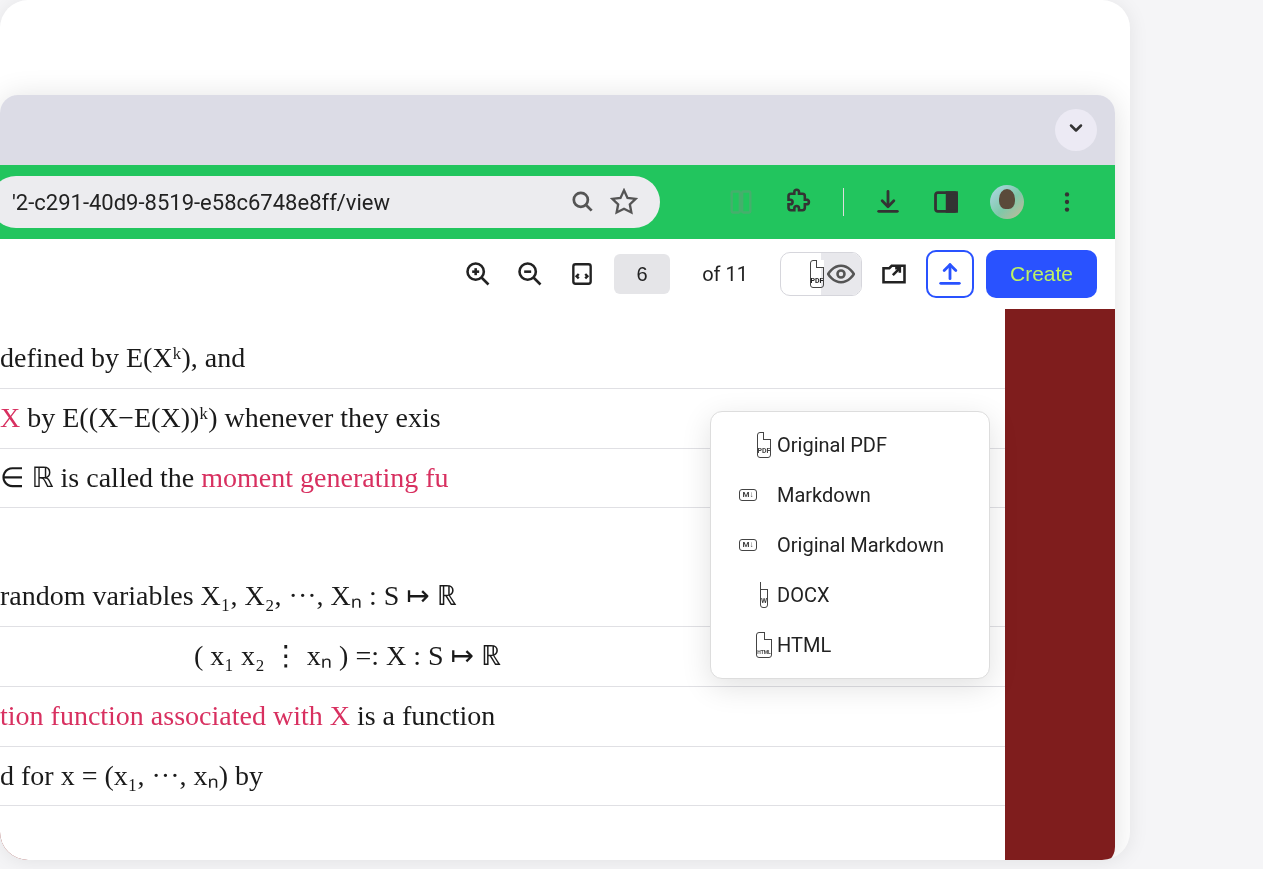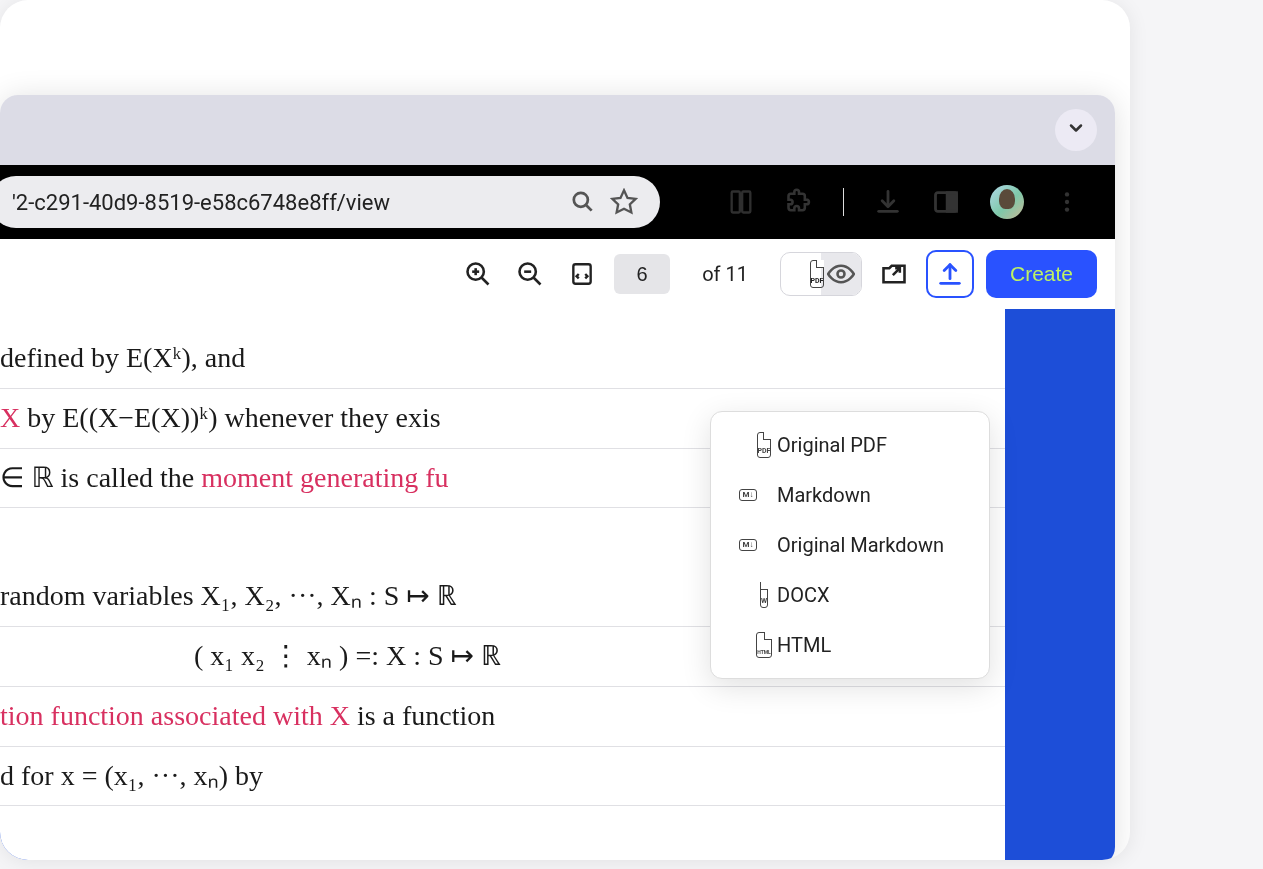--- a/index.html
+++ b/index.html
@@ -48,21 +48,21 @@
       height: 42px;
       border-radius: 50%;
       background: #eceaf4;
       display: flex;
       align-items: center;
       justify-content: center;
       cursor: pointer;
     }
     .address-row {
       height: 74px;
-      background: #000000;
+      background: #22c55e;
       display: flex;
       align-items: center;
       padding: 0 35px 0 0;
       gap: 11px;
     }
     .address-bar {
       flex: 0 0 auto;
       width: 670px;
       height: 52px;
       background: #ececef;
@@ -193,21 +193,21 @@
       border: none;
       border-radius: 10px;
       cursor: pointer;
     }
     .doc-area {
       position: absolute;
       left: 0;
       top: 214px;
       right: 0;
       bottom: 0;
-      background: #1d4ed8;
+      background: #7f1d1d;
       overflow: hidden;
     }
     .doc-page {
       position: absolute;
       left: -10px;
       top: 0;
       width: 1015px;
       height: 640px;
       background: #fff;
     }

